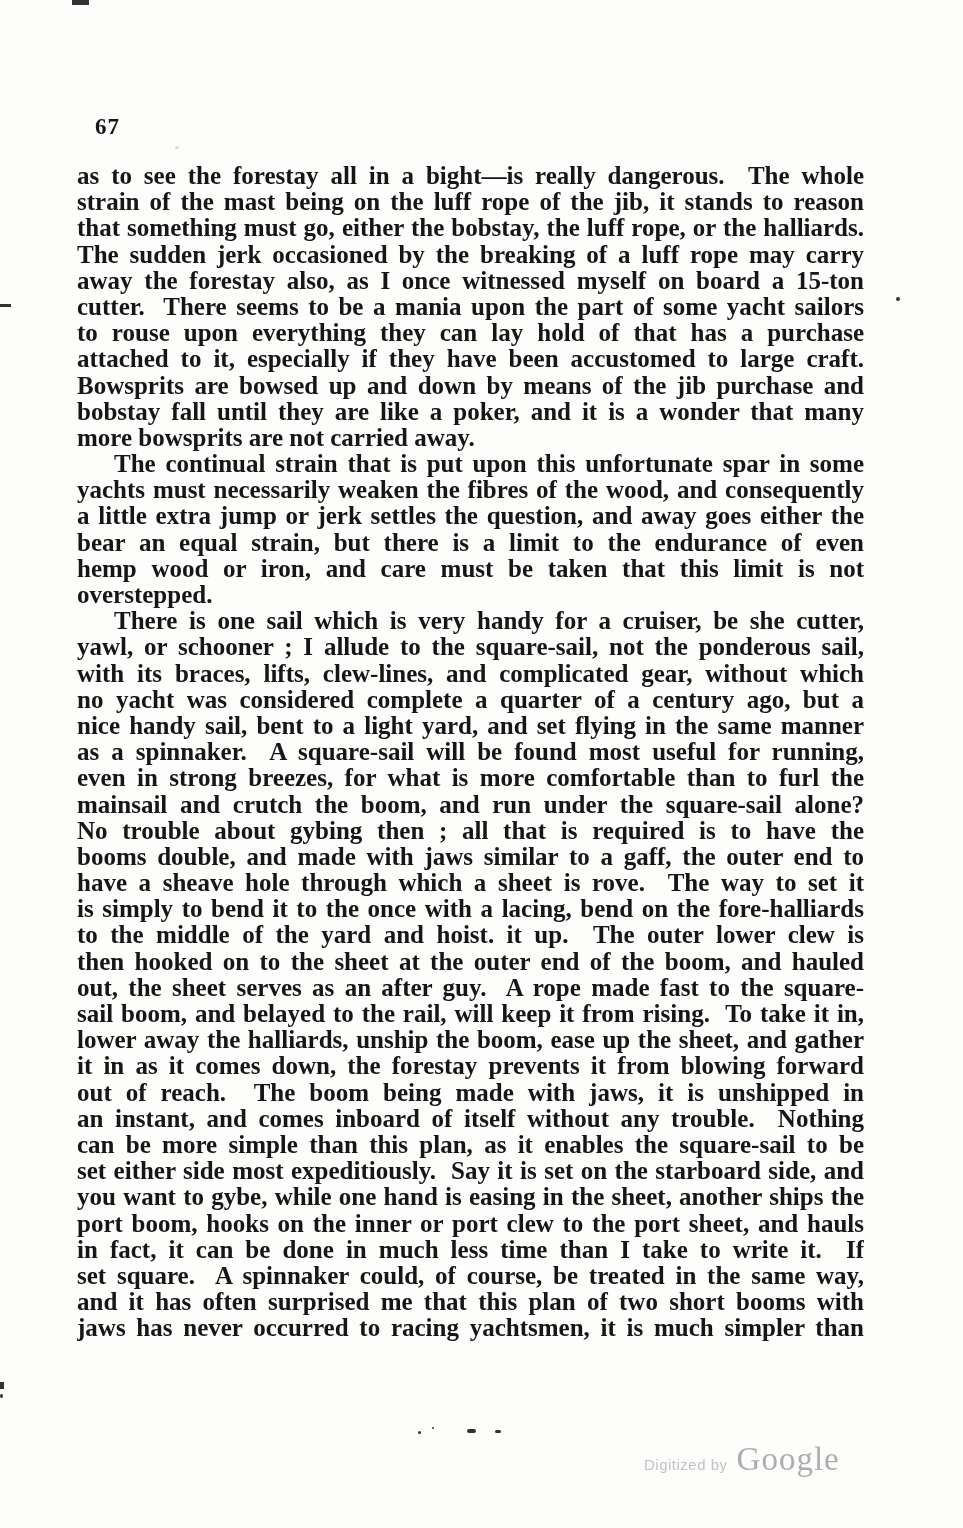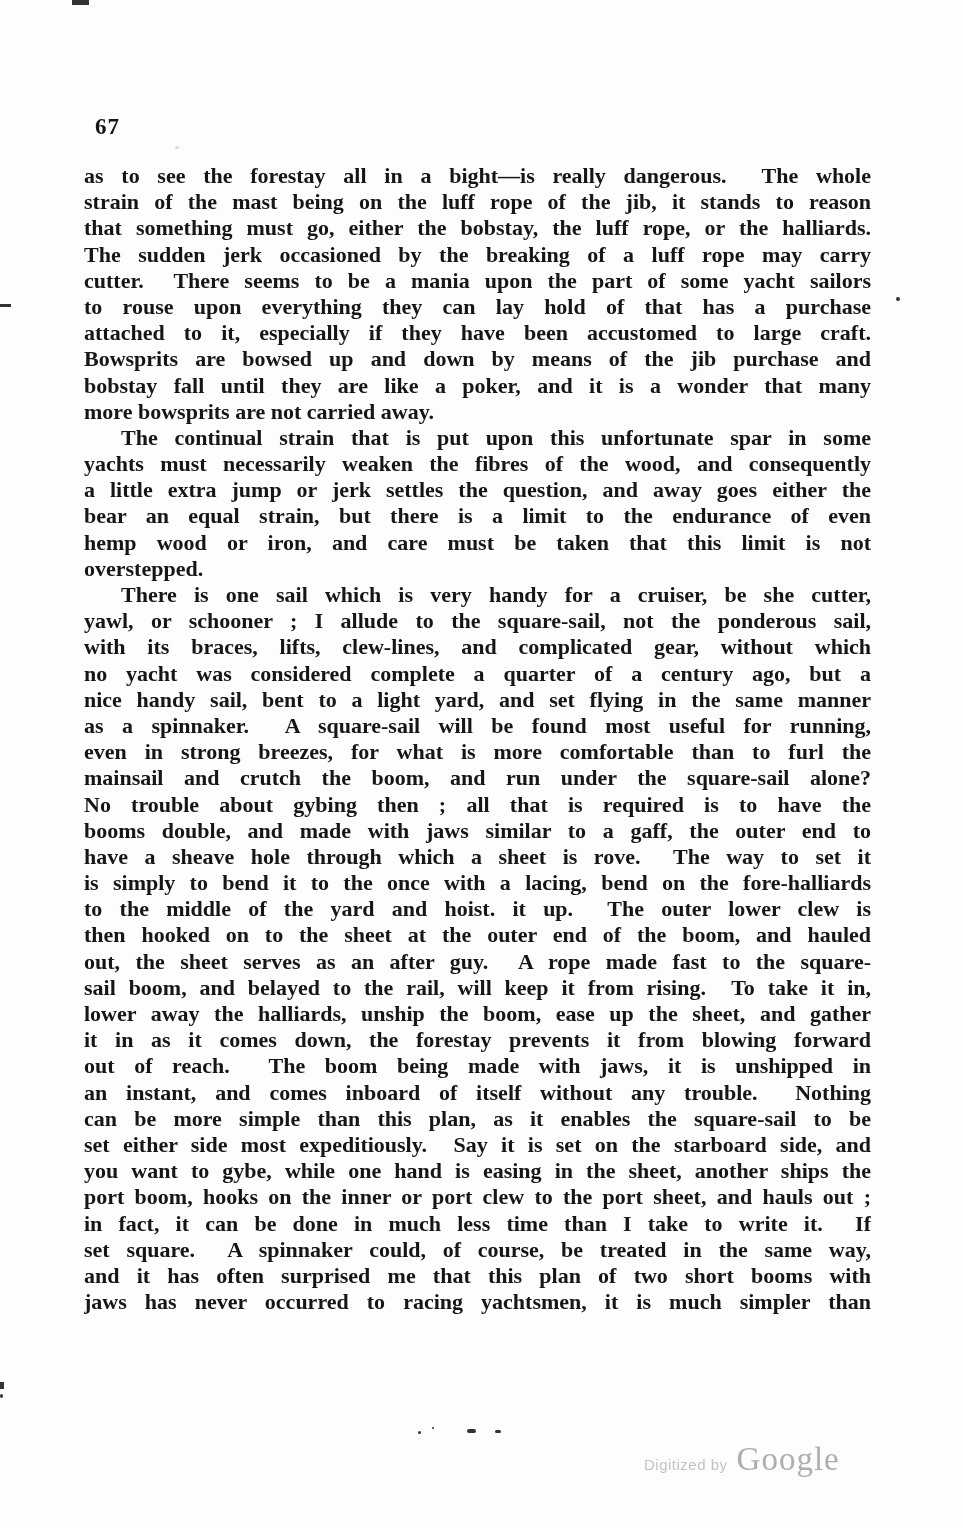--- a/index.html
+++ b/index.html
@@ -21,23 +21,23 @@
     top: 114px;
     left: 95px;
     width: 787px;
     font-size: 23px;
     font-weight: 700;
     letter-spacing: 1px;
   }
   .text-block {
     position: absolute;
     top: 163px;
-    left: 84px;
+    left: 77px;
     width: 787px;
-    font-size: 22px;
+    font-size: 25px;
     font-weight: 700;
   }
   .line {
     height: 26.2px;
     line-height: 26.2px;
     text-align: justify;
     text-align-last: justify;
     white-space: pre-wrap;
     overflow: hidden;
   }
@@ -79,20 +79,21 @@
 
 <div class="page">
 
   <div class="page-number">67</div>
 
   <div class="text-block">
       <div class="line">as to see the forestay all in a bight—is really dangerous.  The whole</div>
       <div class="line">strain of the mast being on the luff rope of the jib, it stands to reason</div>
       <div class="line">that something must go, either the bobstay, the luff rope, or the halliards.</div>
       <div class="line">The sudden jerk occasioned by the breaking of a luff rope may carry</div>
+      <div class="line">away the forestay also, as I once witnessed myself on board a 15-ton</div>
       <div class="line">cutter.  There seems to be a mania upon the part of some yacht sailors</div>
       <div class="line">to rouse upon everything they can lay hold of that has a purchase</div>
       <div class="line">attached to it, especially if they have been accustomed to large craft.</div>
       <div class="line">Bowsprits are bowsed up and down by means of the jib purchase and</div>
       <div class="line">bobstay fall until they are like a poker, and it is a wonder that many</div>
       <div class="line lastline">more bowsprits are not carried away.</div>
       <div class="line indent">The continual strain that is put upon this unfortunate spar in some</div>
       <div class="line">yachts must necessarily weaken the fibres of the wood, and consequently</div>
       <div class="line">a little extra jump or jerk settles the question, and away goes either the</div>
       <div class="line">bear an equal strain, but there is a limit to the endurance of even</div>

